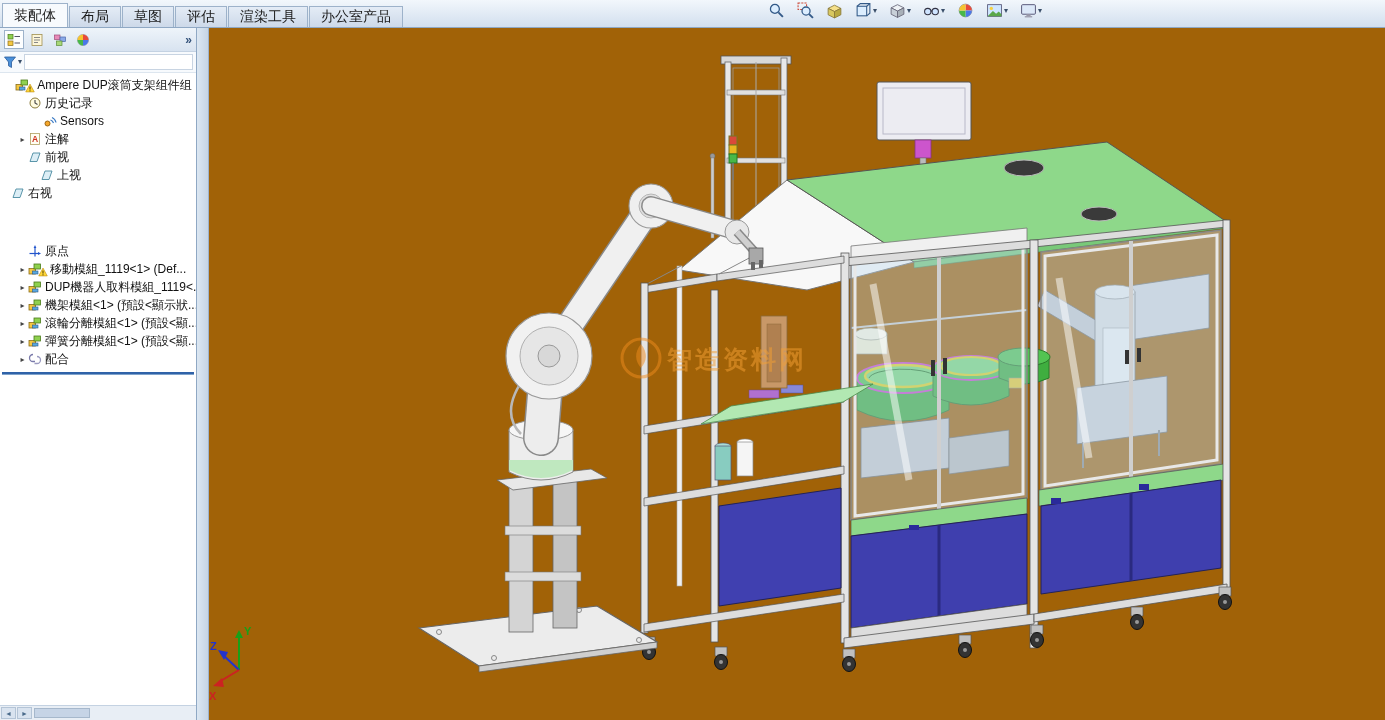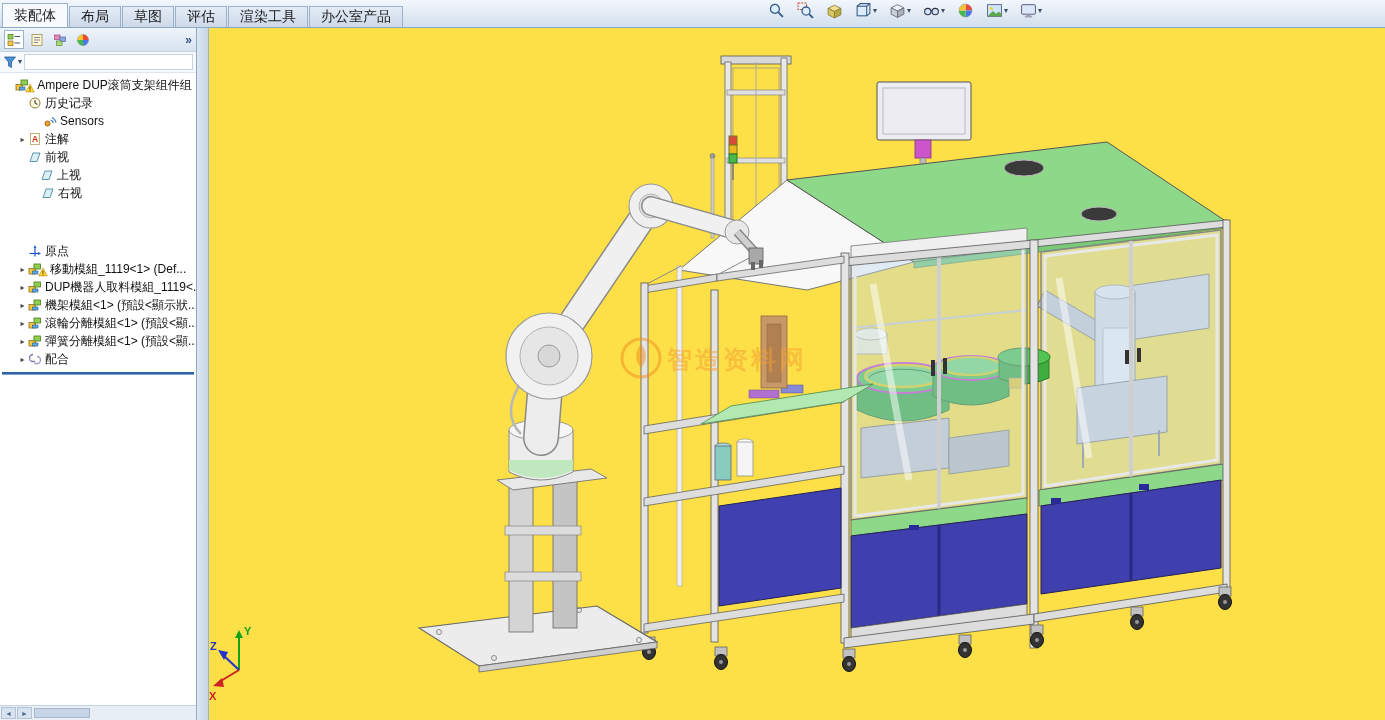--- a/index.html
+++ b/index.html
@@ -38,21 +38,21 @@
   .warn-svg{width:10px;height:10px;flex:none;margin:6px 2px 0 -7px;}
   .tlabel{flex:none;}
   .rollback{height:2px;background:#2f62a8;margin:4px 2px 0 2px;border-bottom:1px solid #7fa3cc;}
   .panel-hscroll{height:14px;background:#e8eef5;border-top:1px solid #c4d2e2;display:flex;align-items:center;
                  padding:0 1px;gap:1px;flex:none;}
   .sb-btn{width:15px;height:12px;display:flex;align-items:center;justify-content:center;font-size:7px;
           color:#4a6a8a;background:#d9e3ef;border:1px solid #b4c4d6;box-sizing:border-box;}
   .sb-thumb{width:56px;height:10px;background:#c6d4e6;border:1px solid #a6b8cc;margin-left:1px;box-sizing:border-box;}
   .sb-space{flex:1;}
   .splitter{width:12px;background:linear-gradient(90deg,#dce7f2,#c6d4e4);border-right:1px solid #9db2ca;box-sizing:border-box;}
-  .viewport{flex:1;position:relative;background:#fde047;overflow:hidden;}
+  .viewport{flex:1;position:relative;background:#a16207;overflow:hidden;}
   .model{position:absolute;left:0;top:0;width:1175px;height:692px;font-family:inherit;}
   svg{font-family:inherit;}
   .defs-hidden{position:absolute;width:0;height:0;overflow:hidden;}
 </style>
 </head>
 <body>
 
 <svg class="defs-hidden" aria-hidden="true">
   <defs>
     <symbol id="sym-assembly-icon" viewBox="0 0 14 14">
@@ -319,21 +319,21 @@
             </svg>
             <span class="tlabel">前视</span>
           </div>
           <div class="tree-row" style="padding-left: 17px; margin-left: 12px;">
             <span class="expander"></span>
             <svg class="icon-svg">
               <use href="#sym-plane-icon"></use>
             </svg>
             <span class="tlabel">上视</span>
           </div>
-          <div class="tree-row" style="padding-left: 30px;">
+          <div class="tree-row" style="padding-left: 0;">
             <span class="expander"></span>
             <svg class="icon-svg">
               <use href="#sym-plane-icon"></use>
             </svg>
             <span class="tlabel">右视</span>
           </div>
           <div class="tree-row" style="padding-left: 17px; margin-top: 40px;">
             <span class="expander"></span>
             <svg class="icon-svg">
               <use href="#sym-origin-icon"></use>

